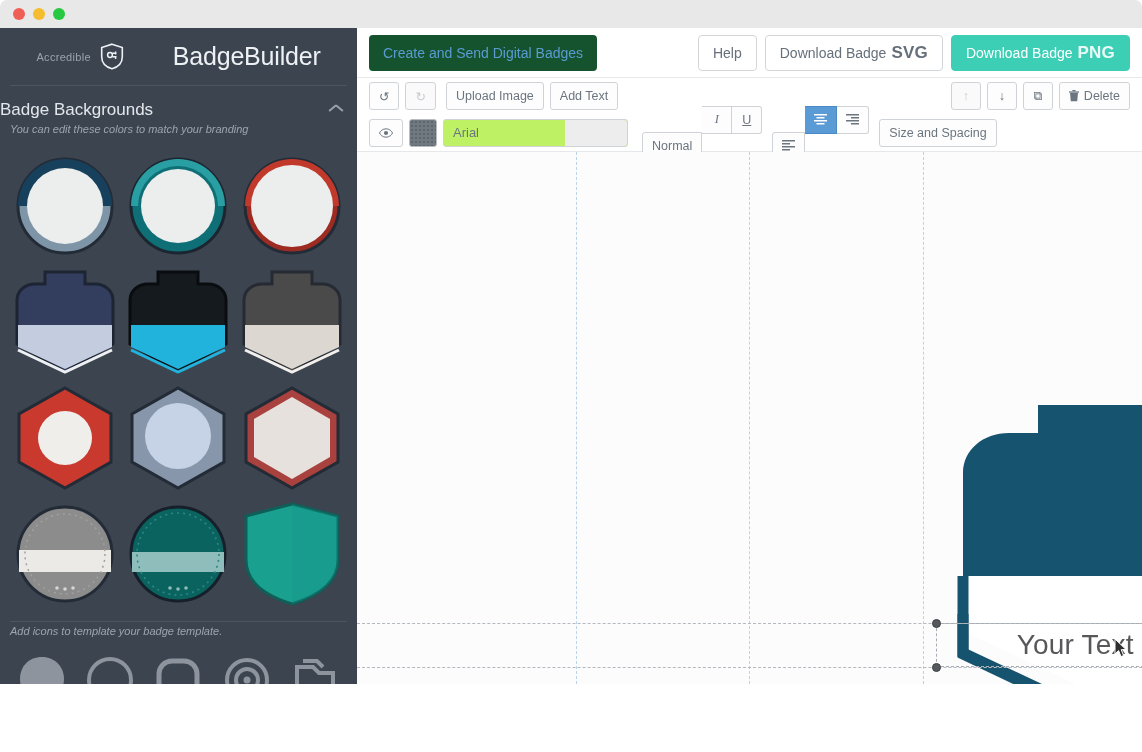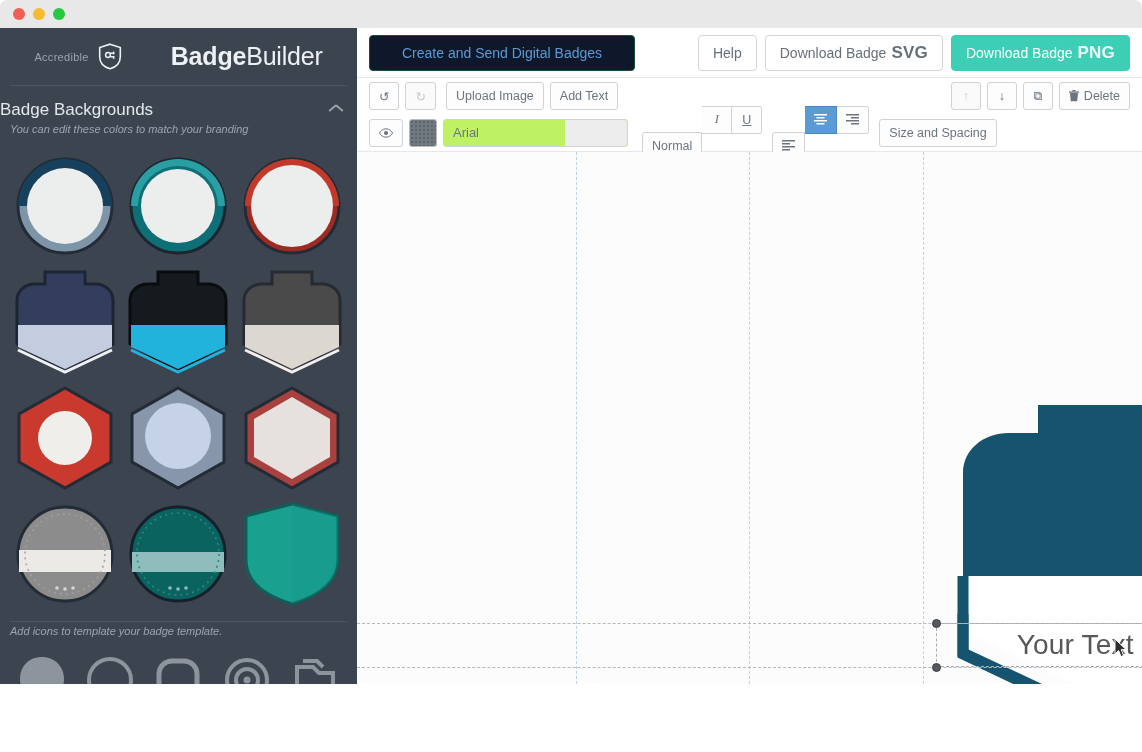--- a/index.html
+++ b/index.html
@@ -36,21 +36,21 @@
     height: 57px; display: flex; align-items: center;
     justify-content: center; gap: 9px;
   }
   .accredible {
     font-size: 11px; color: #9aa3ae; letter-spacing: .3px;
   }
   .shield-mark { width: 24px; height: 27px; display:block; }
   .brand {
     font-size: 25px; color: #eef1f4; letter-spacing: -0.2px;
   }
-  .brand b { font-weight: 700; margin-left: 40px; }
+  .brand b { font-weight: 400; margin-left: 40px; }
   .brand span.light { font-weight: 300; }
 
   .divider { height: 1px; background: #4c5560; margin: 0 10px; }
 
   .section-head {
     padding: 14px 14px 0 0;
     display: flex; align-items: flex-start; justify-content: space-between;
   }
   .section-title { font-size: 17px; color: #e3e7eb; font-weight: 400; }
   .section-sub {
@@ -86,22 +86,22 @@
 
   
   .main { flex: 1 1 auto; display: flex; flex-direction: column; background: #fff; min-width: 0;}
 
   .topbar {
     height: 50px; flex: 0 0 50px; background: #fff;
     border-bottom: 1px solid #e6e8ea;
     display: flex; align-items: center; padding: 0 12px; gap: 8px;
   }
   .tab-btn {
-    height: 36px; padding: 0 32px; border: 1px solid #14532d; border-radius: 4px;
-    background: #0f172a; color: #5a9bd4; font-size: 14px; cursor: pointer;
+    height: 36px; padding: 0 8px; border: 6px solid #14532d; border-radius: 4px;
+    background: #14532d; color: #5a9bd4; font-size: 14px; cursor: pointer;
     display: flex; align-items: center;
   }
   .spacer { flex: 1 1 auto; }
   .btn {
     height: 36px; padding: 0 14px; border: 1px solid #d3d6d9; border-radius: 4px;
     background: #fff; color: #66707a; font-size: 14px; cursor: pointer;
     display: flex; align-items: center; gap: 5px; white-space: nowrap;
   }
   .btn .sm { font-size: 17px; font-weight: 700; letter-spacing:.2px;}
   .btn.primary {

